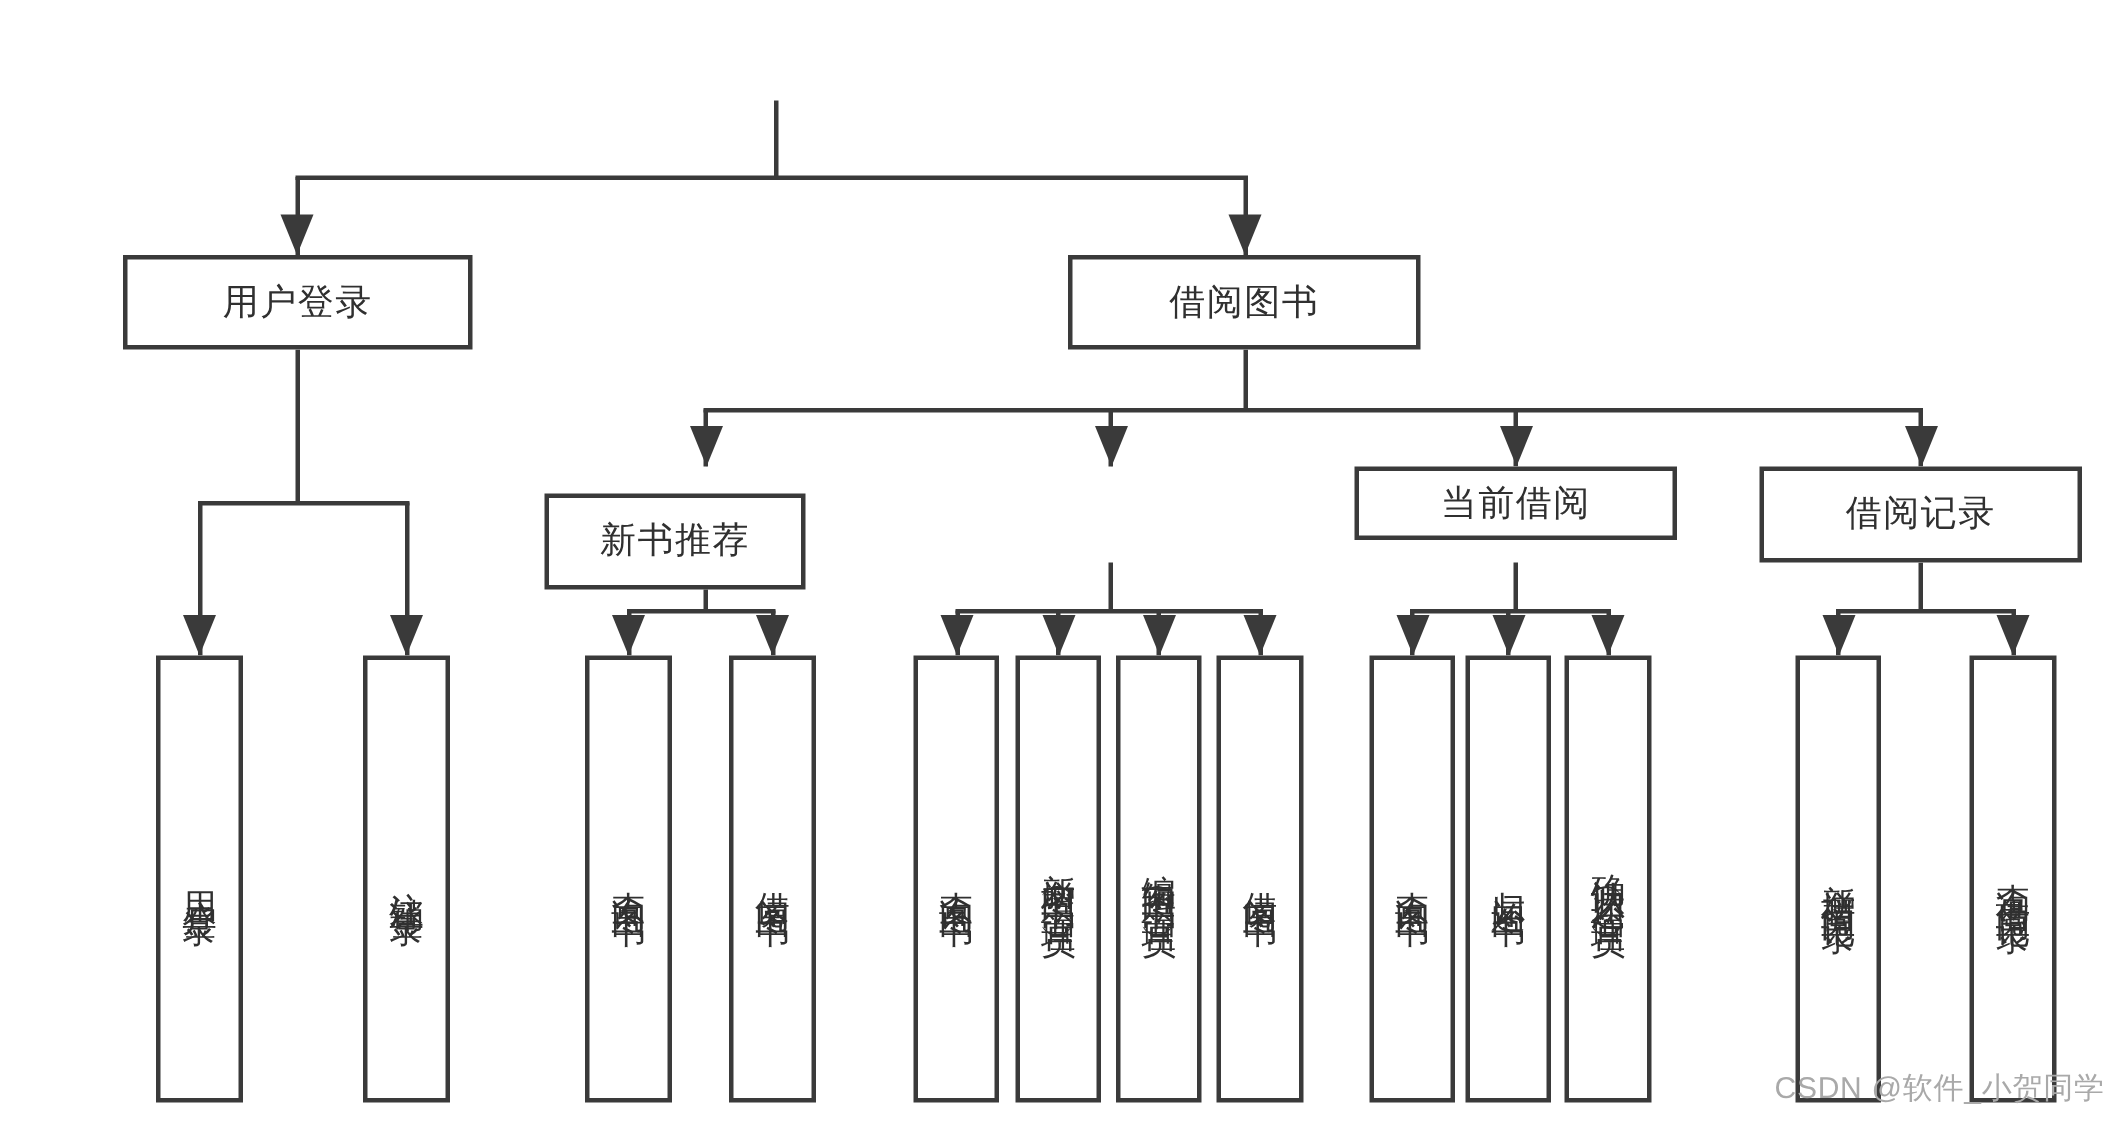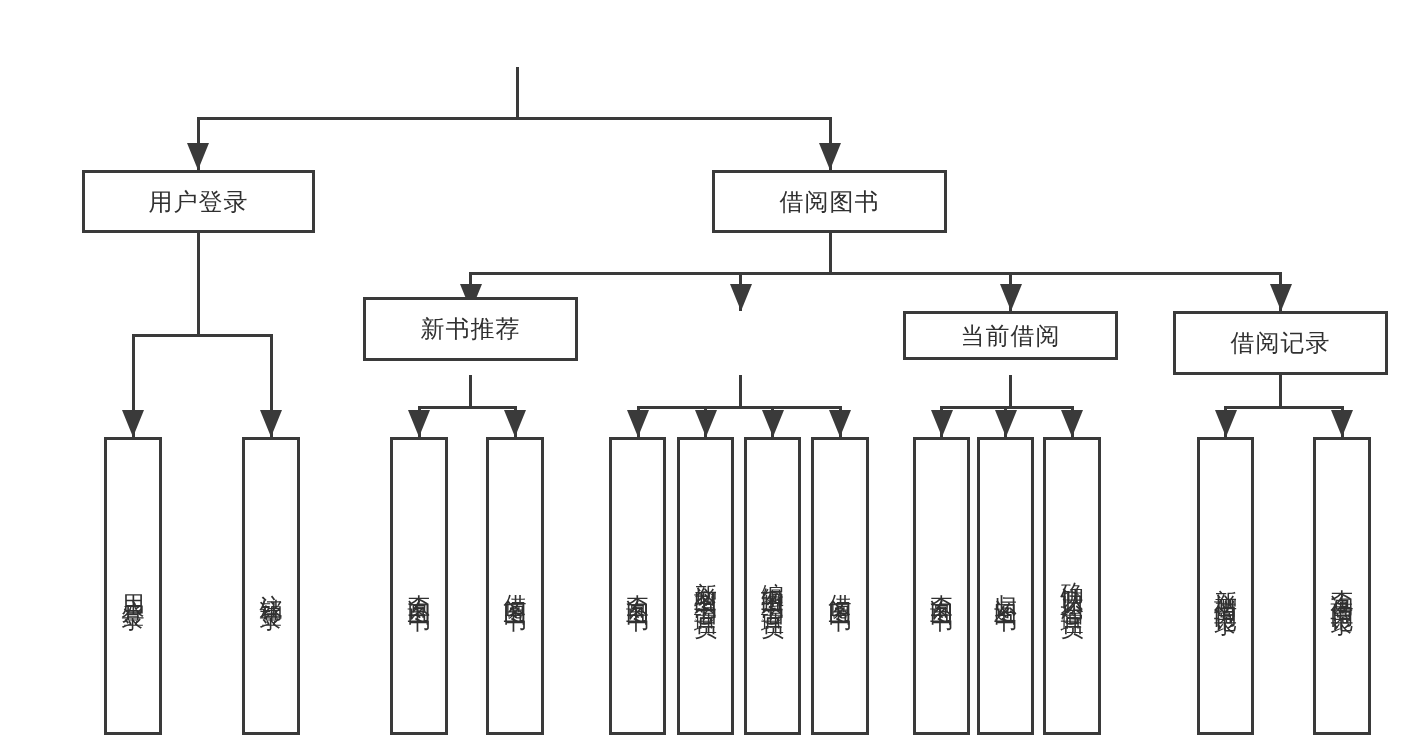--- a/index.html
+++ b/index.html
@@ -95,21 +95,21 @@
 
 
   <div class="node" style="left:82px;top:170px;width:233px;height:63px">
     <span>用户登录</span>
   </div>
 
   <div class="node" style="left:712px;top:170px;width:235px;height:63px">
     <span>借阅图书</span>
   </div>
 
-  <div class="node" style="left:363px;top:297px;width:215px;height:64px">
+  <div class="node" style="left:363px;top:329px;width:174px;height:64px">
     <span>新书推荐</span>
   </div>
 
 
   <div class="node" style="left:903px;top:311px;width:215px;height:49px">
     <span>当前借阅</span>
   </div>
 
   <div class="node" style="left:1173px;top:311px;width:215px;height:64px">
     <span>借阅记录</span>
@@ -160,14 +160,15 @@
   </div>
 
   <div class="node leaf" style="left:1197px;top:437px;width:57px;height:298px">
     <span class="vtext">新增借阅记录</span>
   </div>
 
   <div class="node leaf" style="left:1313px;top:437px;width:58px;height:298px">
     <span class="vtext">查询借阅记录</span>
   </div>
 
+  <div class="watermark">CSDN @软件_小贺同学</div>
 
 </div>
 
 </body></html>

